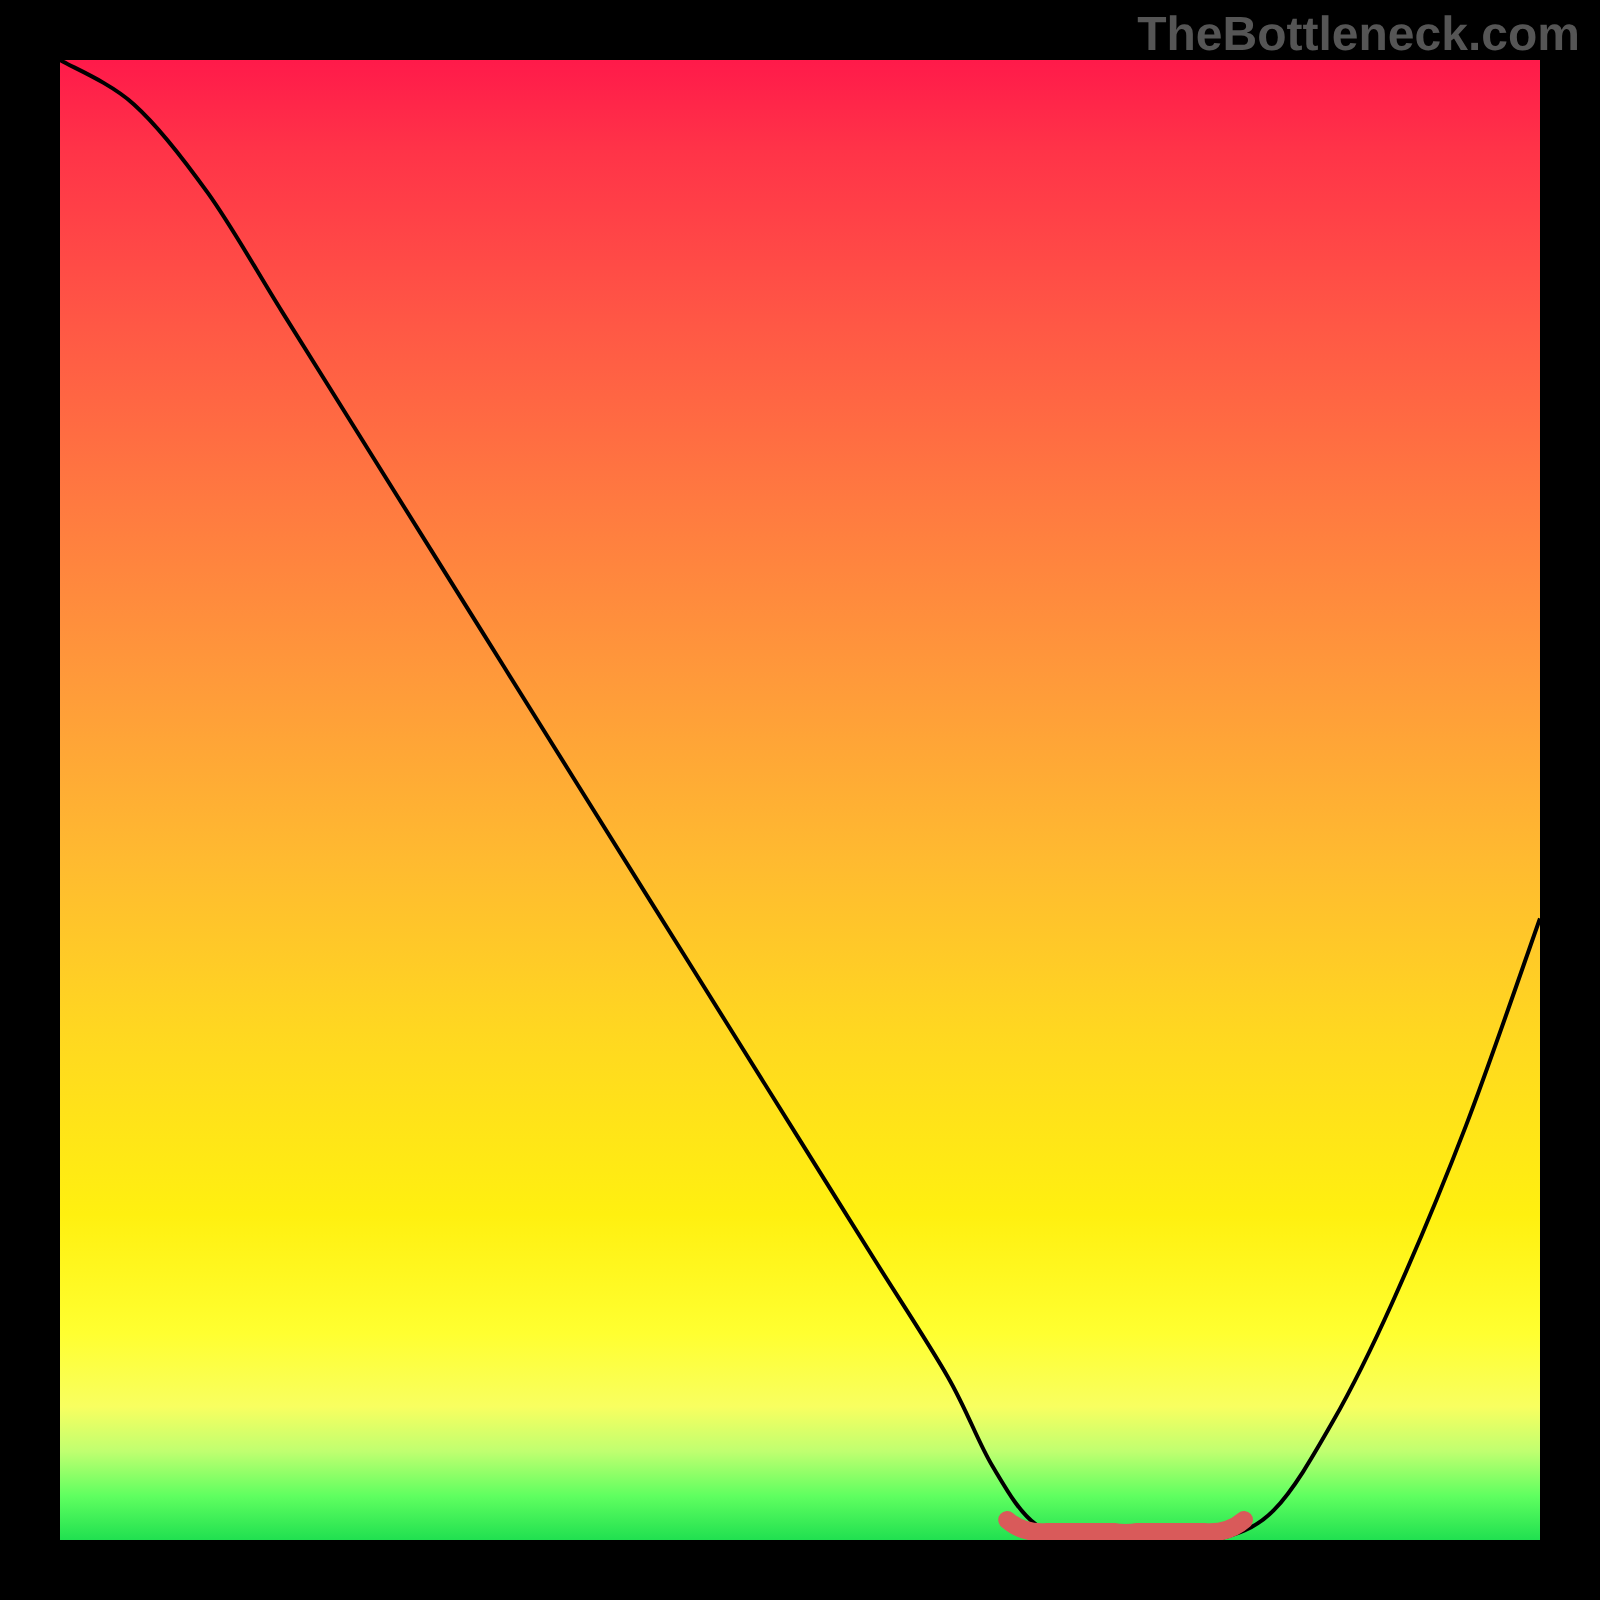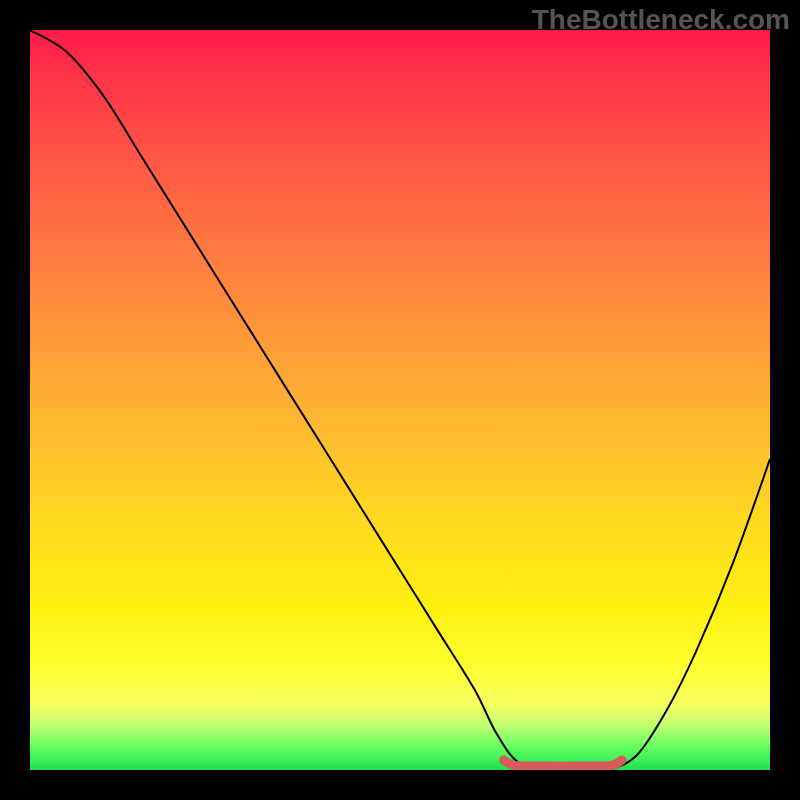--- a/index.html
+++ b/index.html
@@ -9,21 +9,21 @@
     background: #000;
     position: relative;
     font-family: Arial, sans-serif;
     overflow: hidden;
   }
   .watermark {
     position: absolute;
     top: 4px;
     right: 10px;
     color: #555;
-    font-size: 28px;
+    font-size: 24px;
     font-weight: bold;
     z-index: 10;
   }
   .plot-area {
     position: absolute;
     left: 30px;
     top: 30px;
     width: 740px;
     height: 740px;
   }

